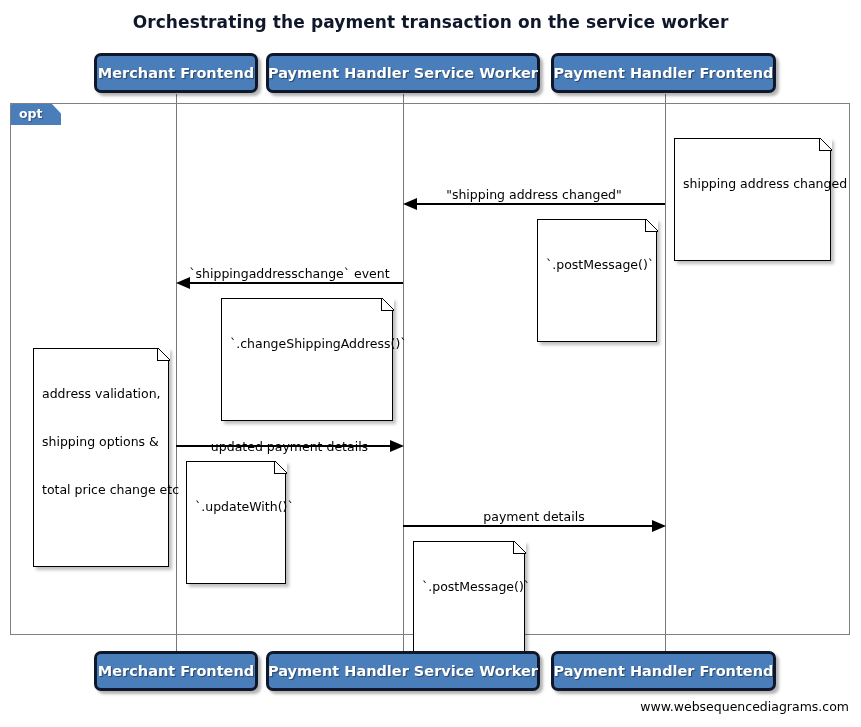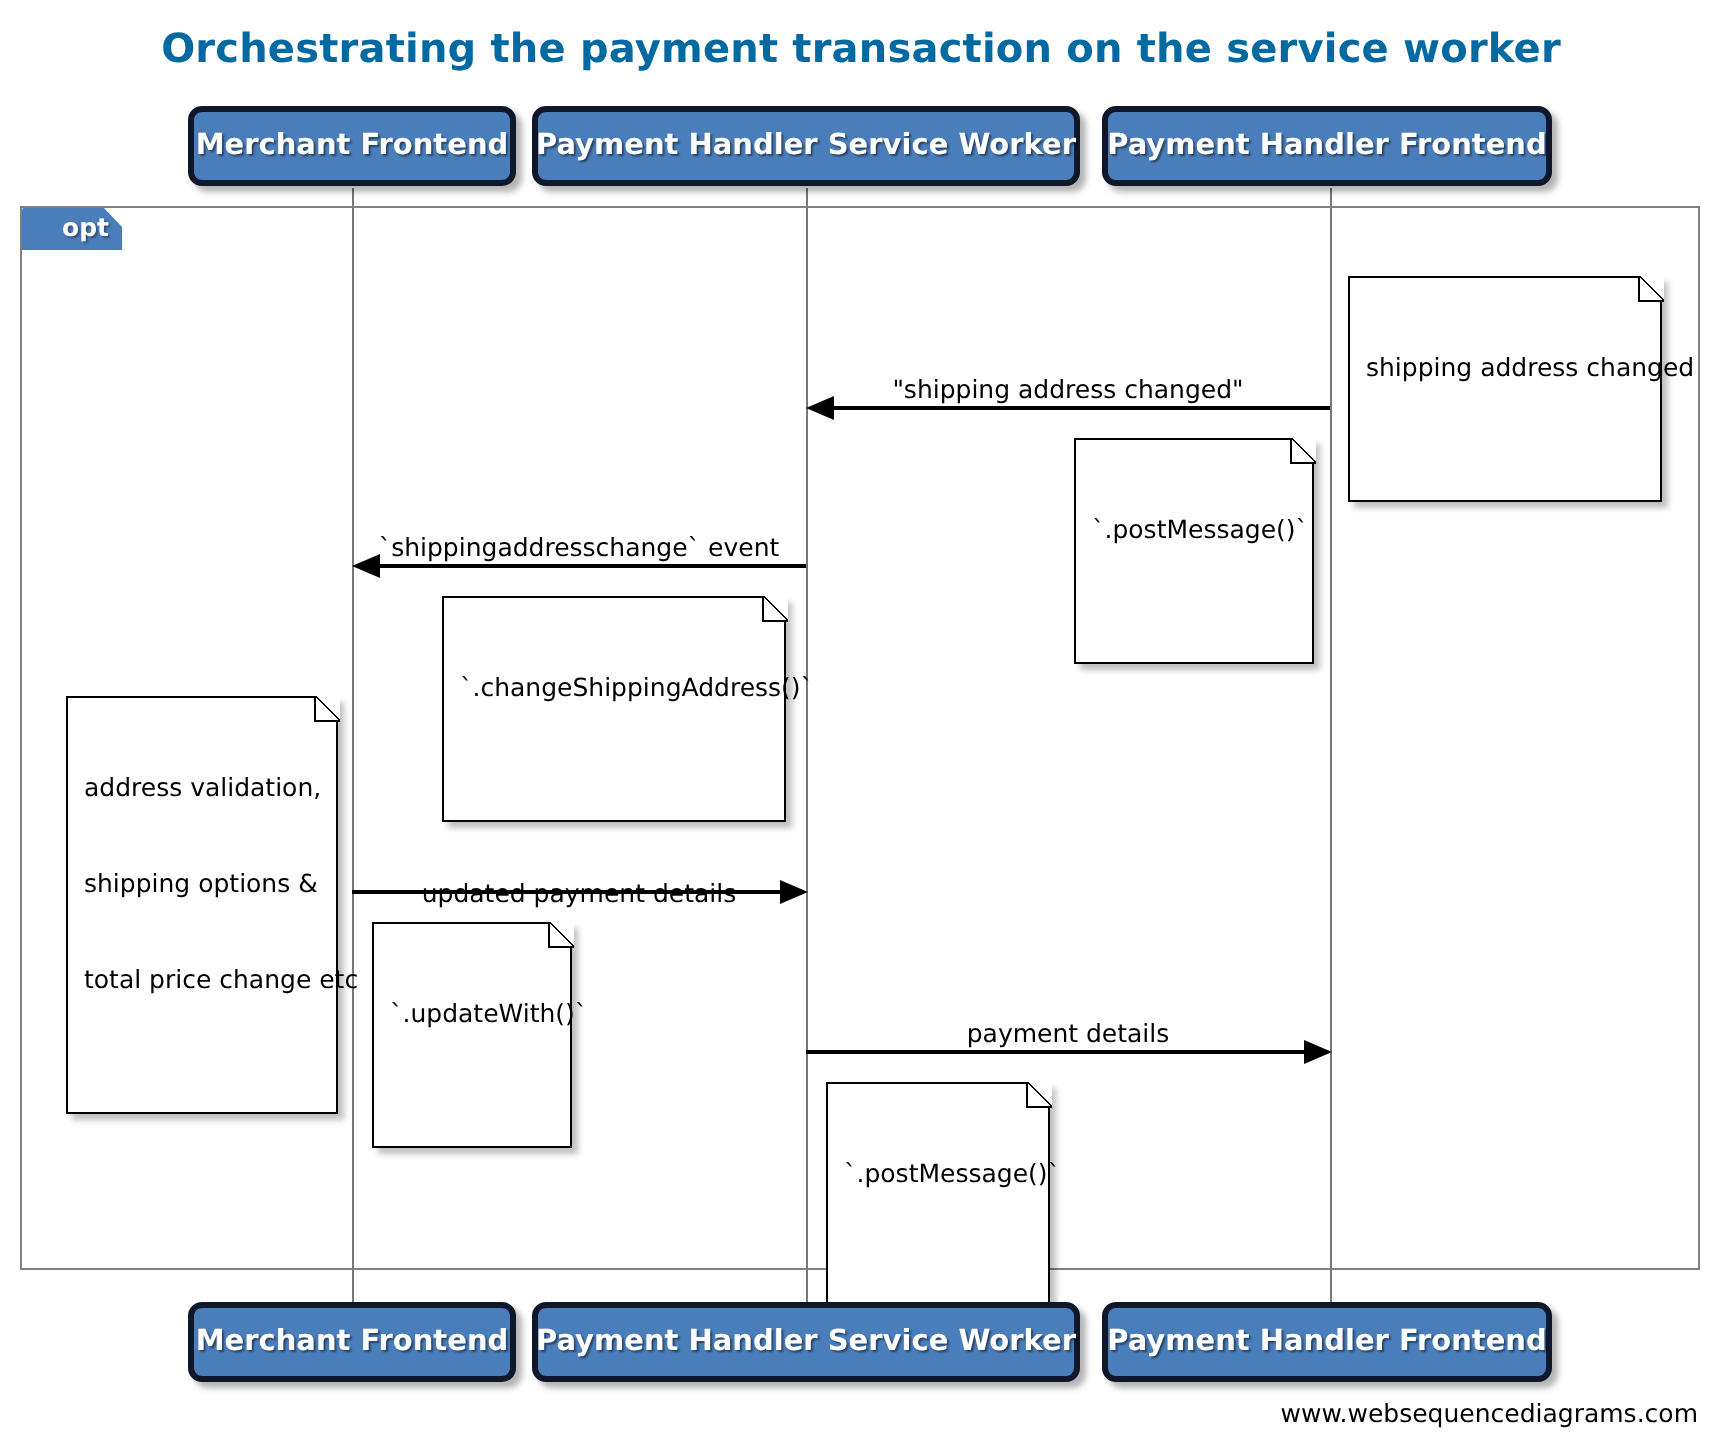--- a/index.html
+++ b/index.html
@@ -22,23 +22,23 @@
     height: 727px;
   }
 
   
   .title {
     position: absolute;
     left: 0;
     top: 12px;
     width: 861px;
     text-align: center;
-    font-size: 20px;
-    font-weight: bold;
-    color: #0369a1;
+    font-size: 17px;
+    font-weight: bold;
+    color: #0f172a;
     letter-spacing: 0.1px;
   }
 
   
   .footer {
     position: absolute;
     right: 12px;
     top: 699px;
     font-size: 12.5px;
     color: #000000;
@@ -81,21 +81,21 @@
     z-index: 2;
   }
   .fragment-tab {
     position: absolute;
     box-sizing: border-box;
     background: #4a7ebb;
     color: #ffffff;
     font-size: 12.5px;
     font-weight: bold;
     line-height: 20px;
-    padding-left: 20px;
+    padding-left: 8px;
     z-index: 5;
     border-top-left-radius: 1px;
     
     clip-path: polygon(0 0, 82% 0, 100% 45%, 100% 100%, 0 100%);
     text-shadow: 1px 1px 1px rgba(0,0,0,0.35);
   }
   .fragment-guard {
     position: absolute;
     font-size: 12.5px;
     font-weight: bold;
@@ -136,21 +136,21 @@
   }
 
   
   .note {
     position: absolute;
     box-sizing: border-box;
     background: #ffffff;
     font-size: 12.5px;
     color: #000000;
     line-height: 16px;
-    padding: 5px 10px 10px 8px;
+    padding: 5px 10px 20px 8px;
     z-index: 5;
     white-space: pre;
     border: 1px solid #000000;
     border-right: none;
     box-shadow: 3px 3px 3px rgba(0,0,0,0.25);
   }
   
   .note::after {
     content: "";
     position: absolute;

